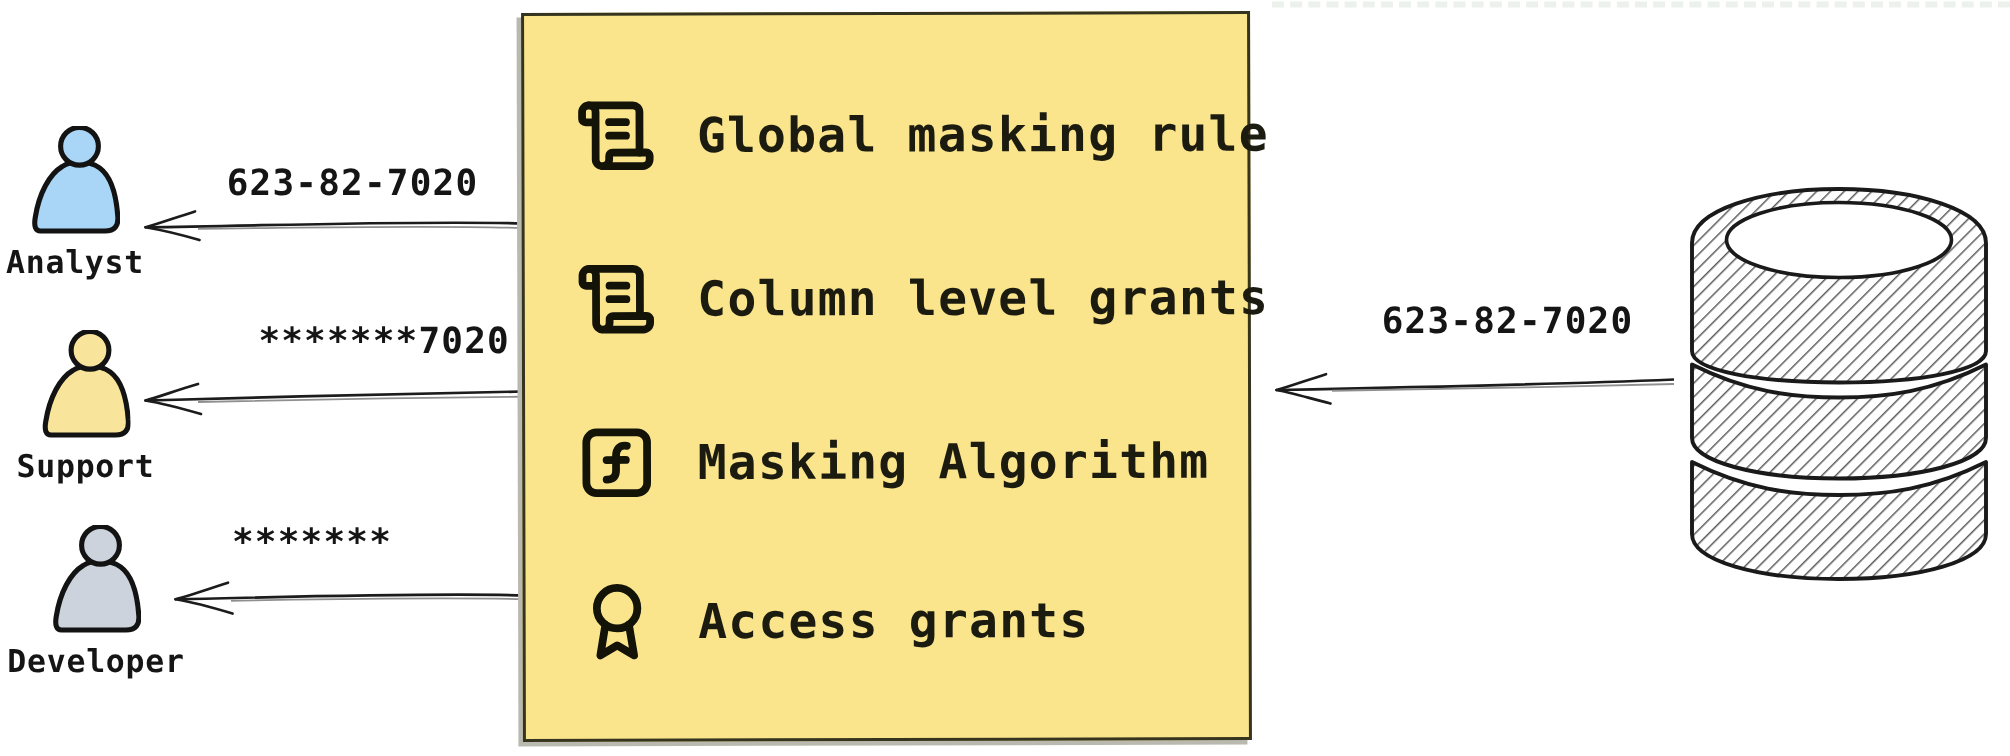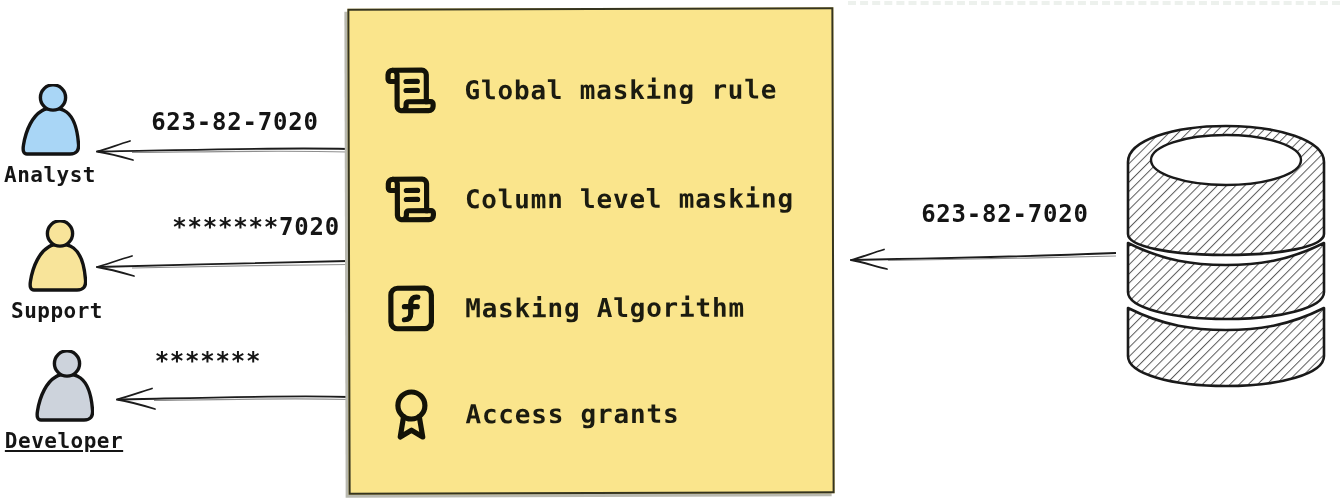--- a/index.html
+++ b/index.html
@@ -41,21 +41,21 @@
     border:2.5px solid #35341f;
     box-shadow:-3px 3px 0 #b9b9b0;
     transform:rotate(-0.15deg);
   }
   .panel-item{
     position:absolute;left:34px;height:56px;
     display:flex;align-items:center;gap:27px;
   }
   .panel-item svg{flex:0 0 auto;}
   .panel-item-label{
-    font-size:26px;font-weight:600;letter-spacing:0.8px;
+    font-size:32px;font-weight:600;letter-spacing:0.8px;
     white-space:nowrap;color:#1b1b10;
   }
   .pi-1{top:52px;}
   .pi-2{top:161px;}
   .pi-3{top:270px;}
   .pi-4{top:376px;}
 
   .arrow svg{display:block;}
 </style>
 </head>
@@ -74,21 +74,21 @@
   </div>
 
   <div class="abs user" style="left:12px;top:220px;">
     <svg width="60" height="76" viewBox="0 0 60 76">
       <path d="M 7 70 Q 2 70 3.5 61 C 6 45 13 32 21.5 27 Q 26 24 33 24 Q 41 24 46.5 28 C 54.5 34 57.5 46 58.5 60 Q 59.5 70 50 70 Z" stroke="#131313" stroke-width="3.4" stroke-linejoin="round" fill="#f8e49a"></path>
       <circle cx="33" cy="13.5" r="12.6" stroke="#131313" stroke-width="3.4" fill="#f8e49a"></circle>
     </svg>
     <div class="user-label">Support</div>
   </div>
 
-  <div class="abs user" style="left:19px;top:350px;text-decoration:underline;">
+  <div class="abs user" style="left:19px;top:350px;">
     <svg width="60" height="76" viewBox="0 0 60 76">
       <path d="M 7 70 Q 2 70 3.5 61 C 6 45 13 32 21.5 27 Q 26 24 33 24 Q 41 24 46.5 28 C 54.5 34 57.5 46 58.5 60 Q 59.5 70 50 70 Z" stroke="#131313" stroke-width="3.4" stroke-linejoin="round" fill="#cdd3dc"></path>
       <circle cx="33" cy="13.5" r="12.6" stroke="#131313" stroke-width="3.4" fill="#cdd3dc"></circle>
     </svg>
     <div class="user-label">Developer</div>
   </div>
 
   <div class="abs value-label" style="left:135px;top:108px;width:200px;">623-82-7020</div>
   <div class="abs value-label" style="left:140px;top:213px;width:200px;text-align:right;">*******7020</div>
   <div class="abs value-label" style="left:148px;top:347px;width:120px;">*******</div>
@@ -142,21 +142,21 @@
       <span class="panel-item-label">Global masking rule</span>
     </div>
 
     <div class="panel-item pi-2">
       <svg width="54" height="54" viewBox="0 0 24 24" fill="none" stroke="#131308" stroke-width="2.3" stroke-linecap="round" stroke-linejoin="round">
         <path d="M15 12h-5"></path>
           <path d="M15 8h-5"></path>
         <path d="M19 17V5a2 2 0 0 0-2-2H4"></path>
         <path d="M8 21h12a2 2 0 0 0 2-2v-1a1 1 0 0 0-1-1H11a1 1 0 0 0-1 1v1a2 2 0 1 1-4 0V5a2 2 0 1 0-4 0v2a1 1 0 0 0 1 1h3"></path>
       </svg>
-      <span class="panel-item-label">Column level masking</span>
+      <span class="panel-item-label">Column level grants</span>
     </div>
 
     <div class="panel-item pi-3">
       <svg width="54" height="54" viewBox="0 0 24 24" fill="none" stroke="#131308" stroke-width="2.3" stroke-linecap="round" stroke-linejoin="round">
         <rect width="18" height="18" x="3" y="3" rx="3"></rect>
         <path d="M9 17c2 0 2.8-1 2.8-2.8V10c0-2 1-3.3 3.2-3"></path>
         <path d="M9 11.2h5.7"></path>
       </svg>
       <span class="panel-item-label">Masking Algorithm</span>
     </div>

